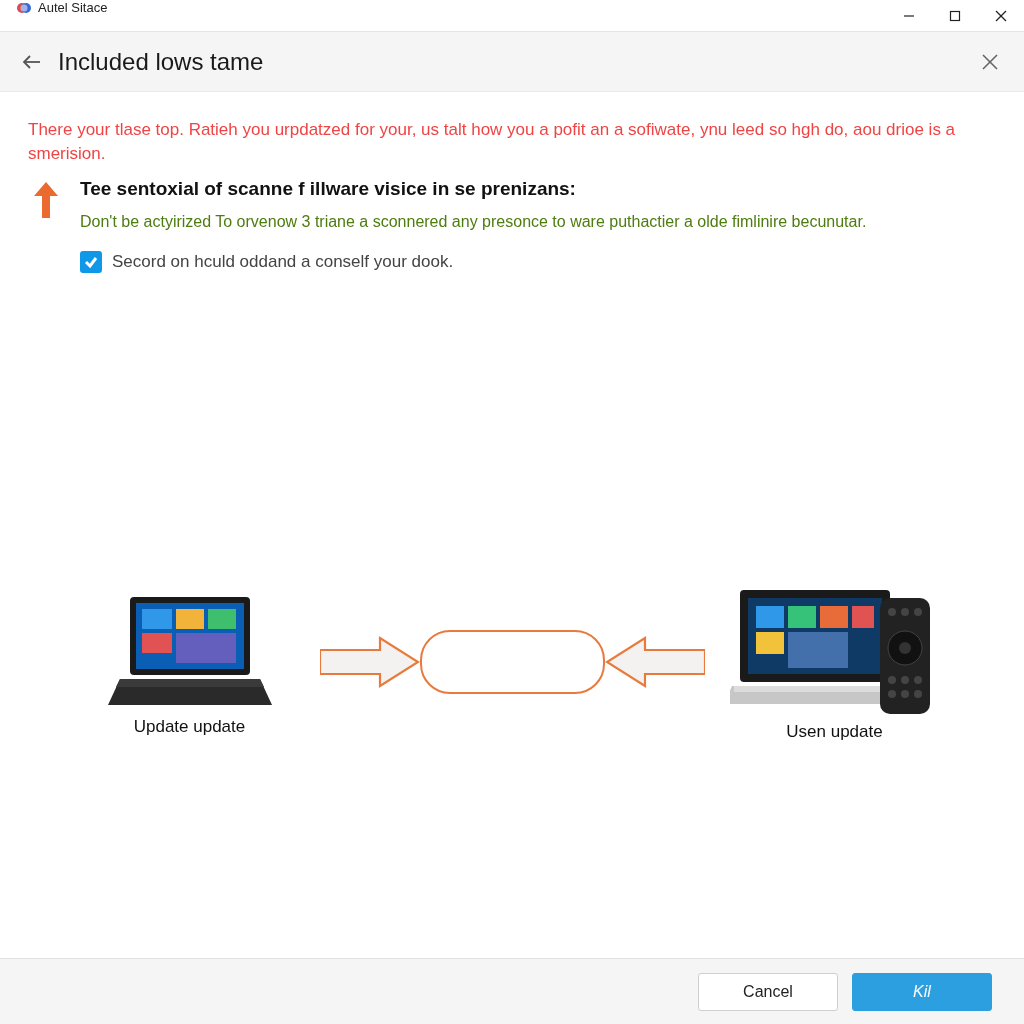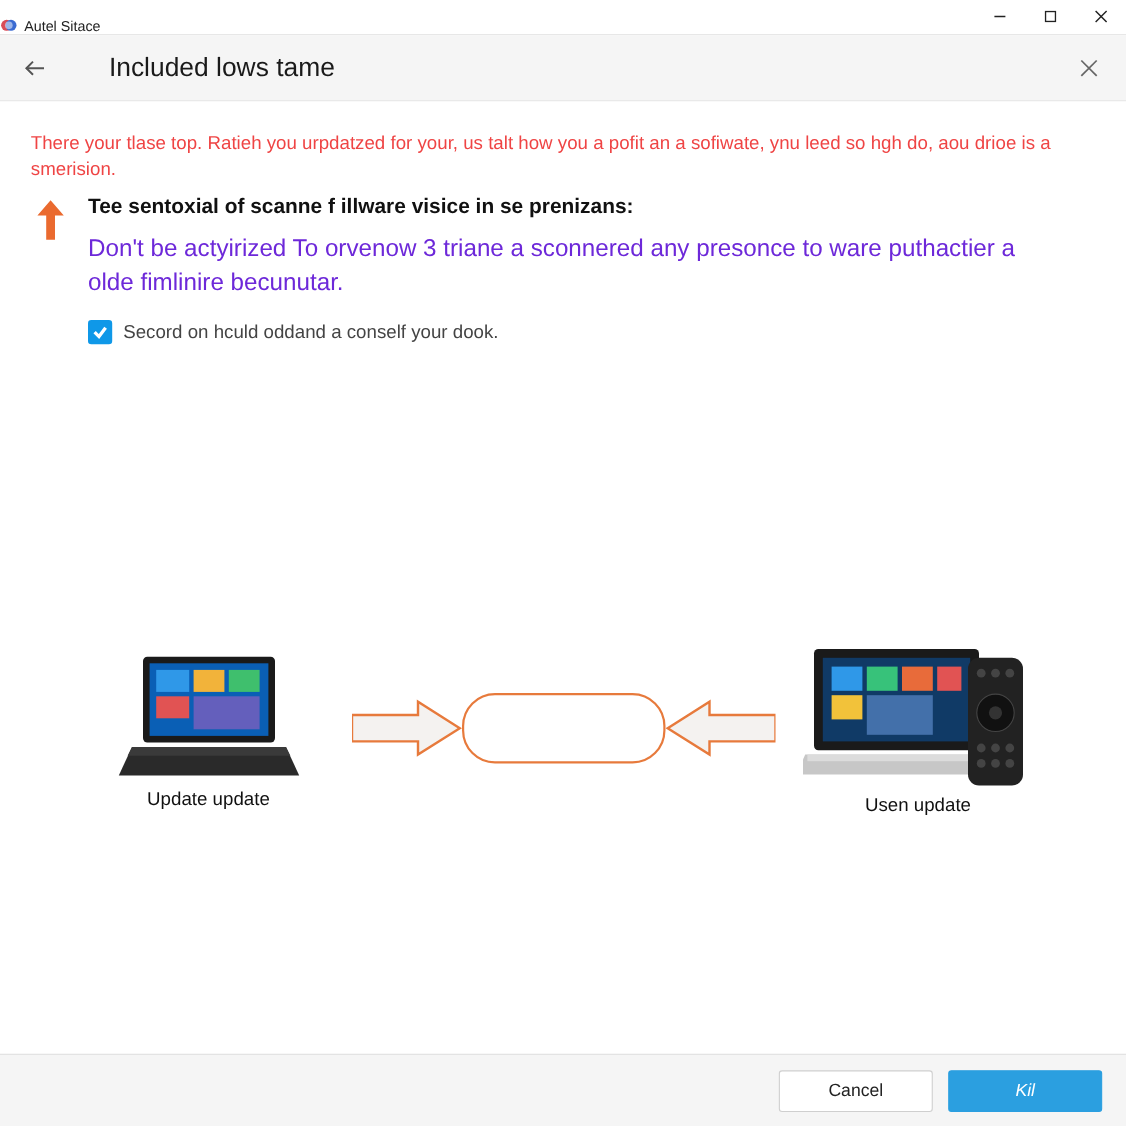--- a/index.html
+++ b/index.html
@@ -1,57 +1,57 @@
 <!DOCTYPE html>
 <html><head>
 <meta charset="utf-8">
 <style>
   * { box-sizing: border-box; margin: 0; padding: 0; }
   html, body { width: 1024px; height: 1024px; font-family: "Segoe UI", Arial, sans-serif; background: #fff; overflow: hidden; }
   
   
-  .titlebar { height: 32px; display: flex; align-items: flex-end; padding: 0 0 0 0; background: #fff; border-bottom: 1px solid #e5e5e5; }
+  .titlebar { height: 32px; display: flex; align-items: flex-start; padding: 0 0 0 16px; background: #fff; border-bottom: 1px solid #e5e5e5; }
   .titlebar .app-icon { width: 16px; height: 16px; margin-right: 6px; }
   .titlebar .app-title { font-size: 13px; color: #222; }
   .titlebar .win-controls { margin-left: auto; display: flex; }
   .titlebar .win-btn { width: 46px; height: 32px; display: flex; align-items: center; justify-content: center; cursor: pointer; }
   .titlebar .win-btn svg { stroke: #222; fill: none; }
 
   
   .headerbar { height: 60px; display: flex; align-items: center; padding: 0 18px; background: #f5f5f5; border-bottom: 1px solid #e8e8e8; }
   .headerbar .back { width: 28px; height: 28px; display:flex; align-items:center; justify-content:center; margin-right: 12px; cursor:pointer; }
-  .headerbar .page-title { font-size: 24px; font-weight: 400; color: #1a1a1a; margin-left: 41px; }
+  .headerbar .page-title { font-size: 24px; font-weight: 400; color: #1a1a1a; }
   .headerbar .close-x { margin-left: auto; width: 32px; height:32px; display:flex; align-items:center; justify-content:center; cursor:pointer; }
 
   
   .content { padding: 26px 28px 0 28px; height: calc(1024px - 32px - 60px - 66px); overflow: hidden; position: relative; }
   .content h2 { font-size: 22px; font-weight: 700; color: #111; margin-bottom: 12px; }
   .content .intro { font-size: 17px; color: #ef4444; line-height: 1.4; margin-bottom: 12px; max-width: 960px; }
 
   .note-row { display: flex; align-items: flex-start; gap: 16px; }
   .note-row .up-arrow { flex: 0 0 36px; }
   .note-row .note-body { flex: 1; }
   .note-row .note-body h3 { font-size: 19px; font-weight: 700; color: #111; margin-bottom: 10px; }
-  .note-row .note-body p { font-size: 22px; color: #6d28d9; line-height: 1.45; margin-bottom: 18px; max-width: 880px; }
+  .note-row .note-body p { font-size: 16px; color: #4d7c0f; line-height: 1.45; margin-bottom: 18px; max-width: 880px; }
 
   .checkbox-row { display: flex; align-items: center; gap: 10px; margin-left: 0; }
   .checkbox-row .chk { width: 22px; height: 22px; background: #0f98e8; border-radius: 3px; display:flex; align-items:center; justify-content:center; cursor:pointer; }
   .checkbox-row .chk svg { stroke: #fff; stroke-width: 3; fill: none; }
   .checkbox-row .chk-label { font-size: 17px; color: #444; }
 
   
   .diagram { position: absolute; left: 0; right: 0; top: 490px; display: flex; justify-content: center; align-items: center; gap: 0; }
   .dev-col { display: flex; flex-direction: column; align-items: center; width: 260px; }
   .dev-label { font-size: 17px; color: #111; text-align:center; }
   
   .arrow-block { width: 100px; height: 60px; position: relative; }
   .center-pill { width: 185px; height: 64px; border: 2.5px solid #e77a3c; border-radius: 30px; background: #fff; }
 
   
-  .footer { height: 66px; background: #f5f5f5; border-top: 1px solid #e2e2e2; display: flex; align-items: center; justify-content: flex-end; padding: 0 22px; gap: 14px; }
+  .footer { height: 66px; background: #f5f5f5; border-top: 1px solid #e2e2e2; display: flex; align-items: center; justify-content: flex-end; padding: 0 32px; gap: 14px; }
   .btn { min-width: 140px; height: 38px; font-size: 16px; border-radius: 3px; cursor: pointer; display:flex; align-items:center; justify-content:center; }
   .btn-secondary { background: #fff; border: 1px solid #cfcfcf; color: #222; }
   .btn-primary { background: #2b9fe0; border: 1px solid #2b9fe0; color: #fff; font-style: italic; }
 </style>
 </head>
 <body>
 
 <div class="titlebar">
   <span class="app-icon">
     <svg viewBox="0 0 16 16" width="16" height="16">

